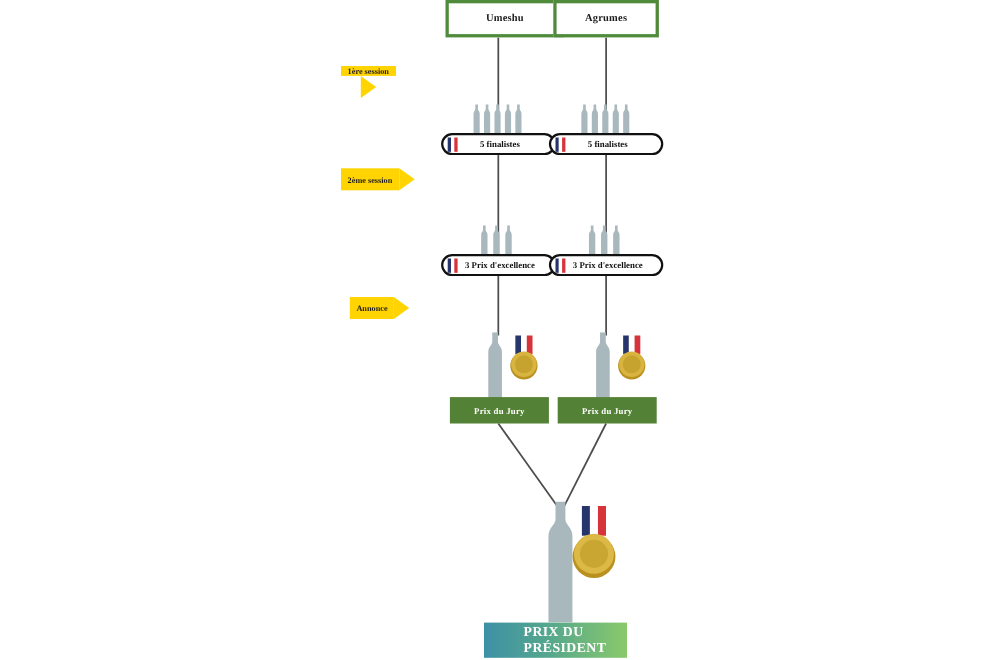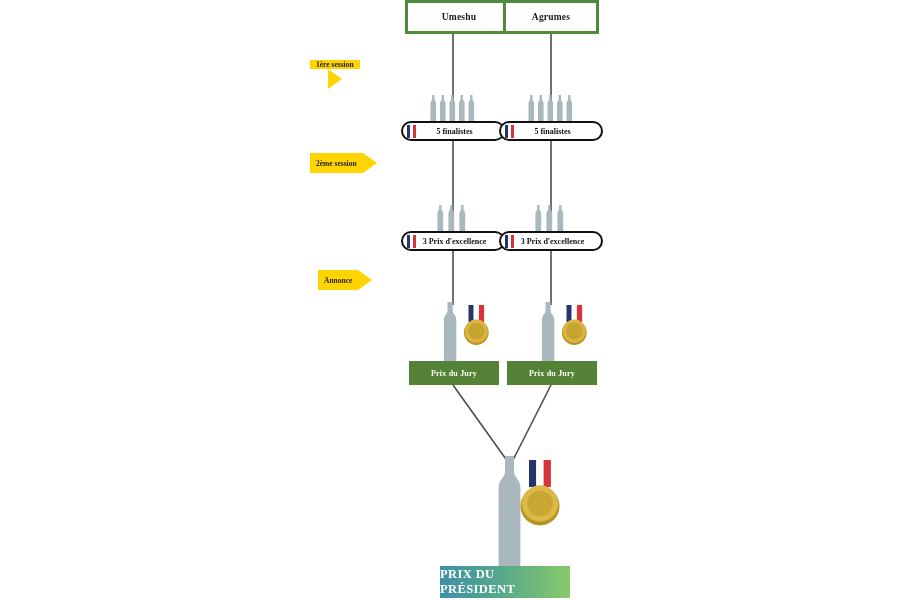--- a/index.html
+++ b/index.html
@@ -286,17 +286,17 @@
         <rect x="38" y="4" width="7.3" height="27" fill="#26356b"></rect>
         <rect x="45.3" y="4" width="7.3" height="27" fill="#ffffff"></rect>
         <rect x="52.6" y="4" width="7.3" height="27" fill="#d6343a"></rect>
         <circle cx="49" cy="50" r="19.5" fill="#b9911f"></circle>
         <circle cx="49" cy="47.5" r="18.2" fill="#dcb846"></circle>
         <circle cx="49" cy="47.5" r="12.8" fill="#c9a631"></circle>
       </g>
     </svg>
   </div>
 
-  <div class="abs final-banner" style="left:440px; top:566px; width:130px; height:32px;">
+  <div class="abs final-banner" style="left:440px; top:566px; width:130px; height:32px;padding-left:36px;">
     <span>PRIX DU PRÉSIDENT</span>
   </div>
 
 </div>
 
 </body></html>

